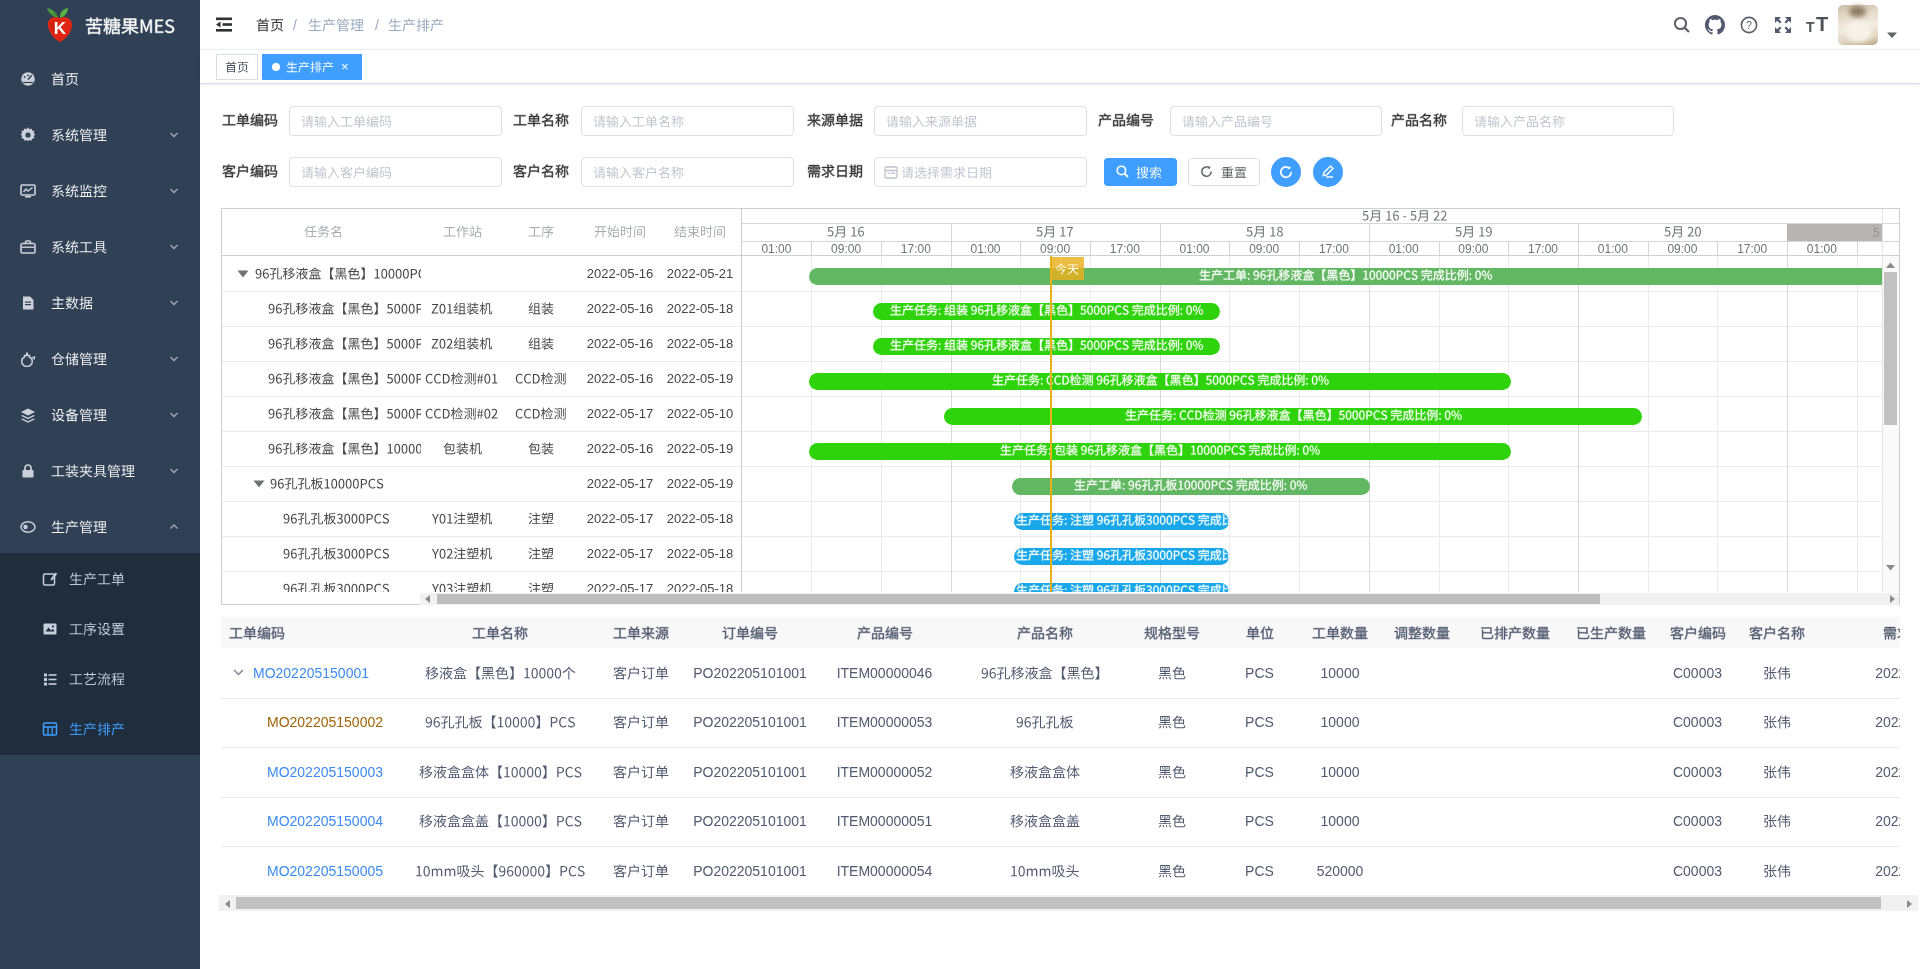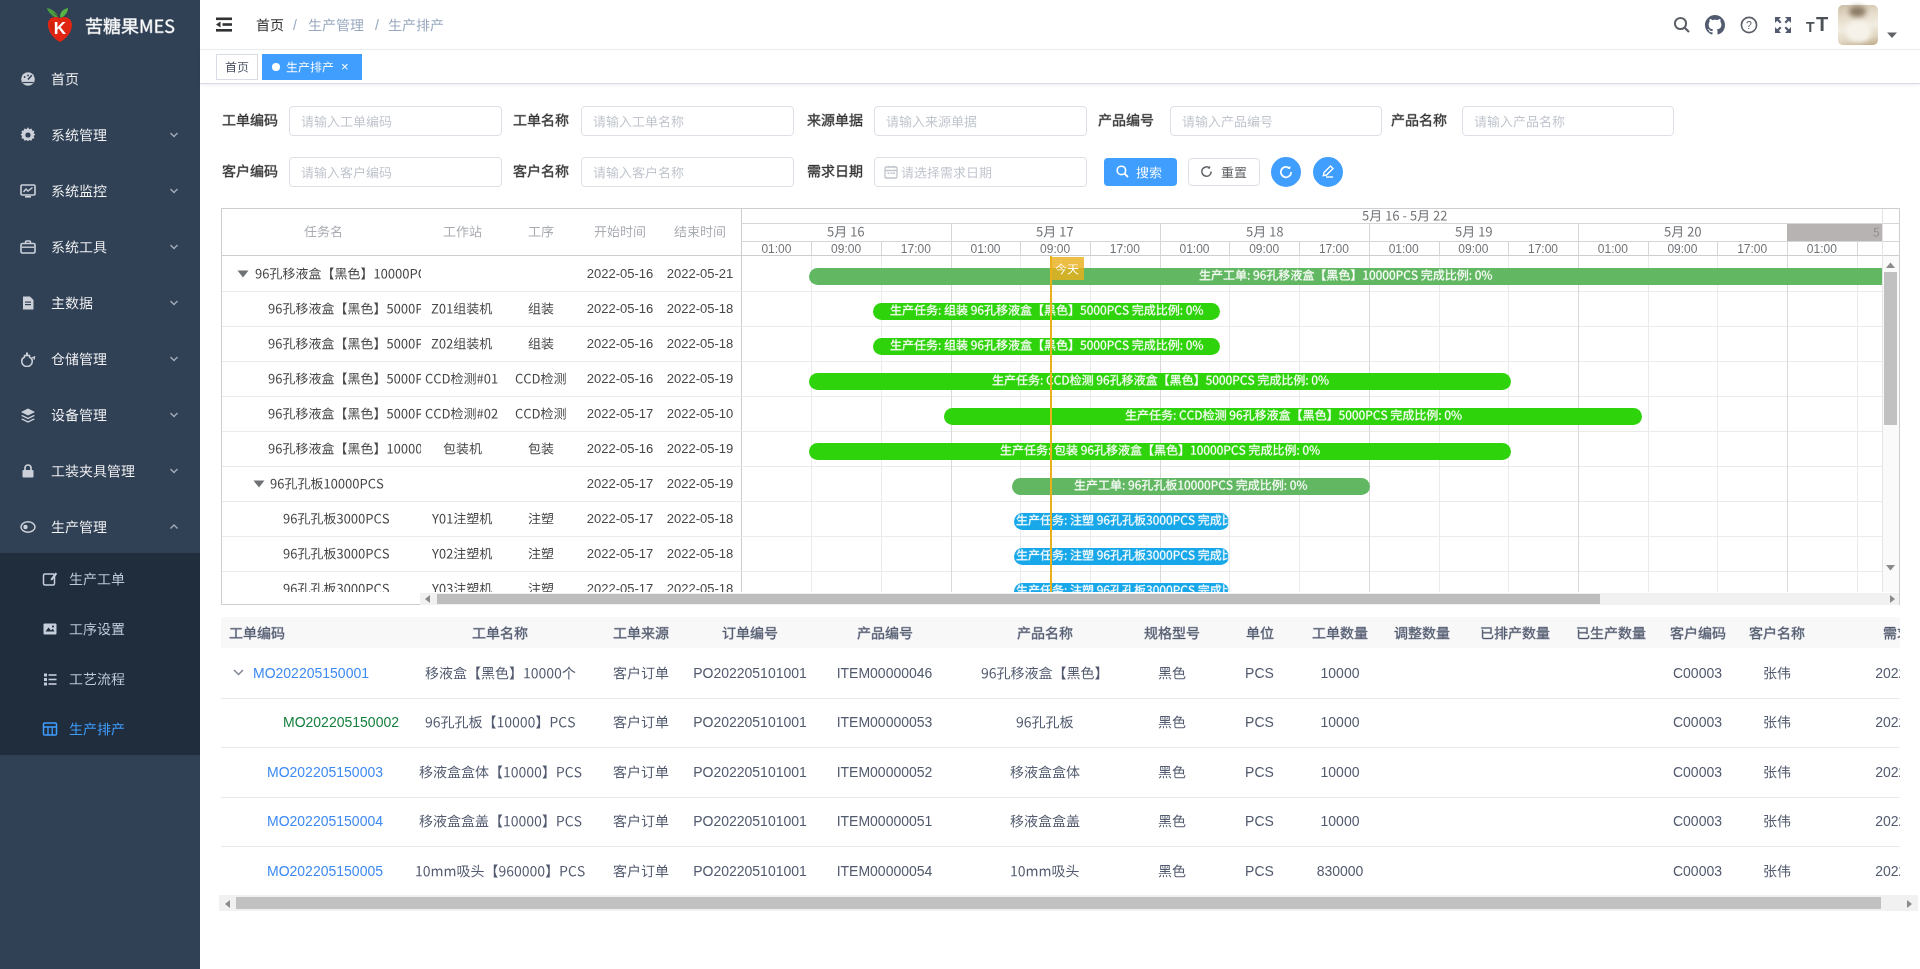--- a/index.html
+++ b/index.html
@@ -1915,21 +1915,21 @@
       <span style="position:absolute;top:664.6px;font:14px/16.4px 'Liberation Sans',sans-serif;color:#515a6e;white-space:pre;left:1697.5px;transform:translateX(-50%);">C00003</span>
       <div style="position:absolute;left:1763.0px;top:665.8px;">
         <svg width="28.0" height="16.5" style="display:block;overflow:visible">
           <g fill="#515a6e" transform="matrix(0.014000,0,0,0.014000,0,12.32)">
             <use href="#g5f20" x="0"></use>
             <use href="#g4f1f" x="1000"></use>
           </g>
         </svg>
       </div>
       <span style="position:absolute;top:664.6px;font:14px/16.4px 'Liberation Sans',sans-serif;color:#515a6e;white-space:pre;left:1911.0px;transform:translateX(-50%);">2022-05-21</span>
-      <span style="position:absolute;top:714.1px;font:14px/16.4px 'Liberation Sans',sans-serif;color:#15803d;white-space:pre;left:283px;">MO202205150002</span>
+      <span style="position:absolute;top:714.1px;font:14px/16.4px 'Liberation Sans',sans-serif;color:#a16207;white-space:pre;left:267.0px;">MO202205150002</span>
       <div style="position:absolute;left:424.7px;top:715.2px;">
         <svg width="150.5" height="16.5" style="display:block;overflow:visible">
           <g fill="#515a6e" transform="matrix(0.014000,0,0,0.014000,0,12.32)">
             <use href="#g0039" x="0"></use>
             <use href="#g0036" x="555"></use>
             <use href="#g5b54" x="1110"></use>
             <use href="#g5b54" x="2110"></use>
             <use href="#g677f" x="3110"></use>
             <use href="#g3010" x="4110"></use>
             <use href="#g0031" x="5110"></use>
@@ -2167,21 +2167,21 @@
       </div>
       <div style="position:absolute;left:1157.5px;top:863.8px;">
         <svg width="28.0" height="16.5" style="display:block;overflow:visible">
           <g fill="#515a6e" transform="matrix(0.014000,0,0,0.014000,0,12.32)">
             <use href="#g9ed1" x="0"></use>
             <use href="#g8272" x="1000"></use>
           </g>
         </svg>
       </div>
       <span style="position:absolute;top:862.6px;font:14px/16.4px 'Liberation Sans',sans-serif;color:#515a6e;white-space:pre;left:1259.5px;transform:translateX(-50%);">PCS</span>
-      <span style="position:absolute;top:862.6px;font:14px/16.4px 'Liberation Sans',sans-serif;color:#515a6e;white-space:pre;left:1340.0px;transform:translateX(-50%);">830000</span>
+      <span style="position:absolute;top:862.6px;font:14px/16.4px 'Liberation Sans',sans-serif;color:#515a6e;white-space:pre;left:1340.0px;transform:translateX(-50%);">520000</span>
       <span style="position:absolute;top:862.6px;font:14px/16.4px 'Liberation Sans',sans-serif;color:#515a6e;white-space:pre;left:1697.5px;transform:translateX(-50%);">C00003</span>
       <div style="position:absolute;left:1763.0px;top:863.8px;">
         <svg width="28.0" height="16.5" style="display:block;overflow:visible">
           <g fill="#515a6e" transform="matrix(0.014000,0,0,0.014000,0,12.32)">
             <use href="#g5f20" x="0"></use>
             <use href="#g4f1f" x="1000"></use>
           </g>
         </svg>
       </div>
       <span style="position:absolute;top:862.6px;font:14px/16.4px 'Liberation Sans',sans-serif;color:#515a6e;white-space:pre;left:1911.0px;transform:translateX(-50%);">2022-05-21</span>

